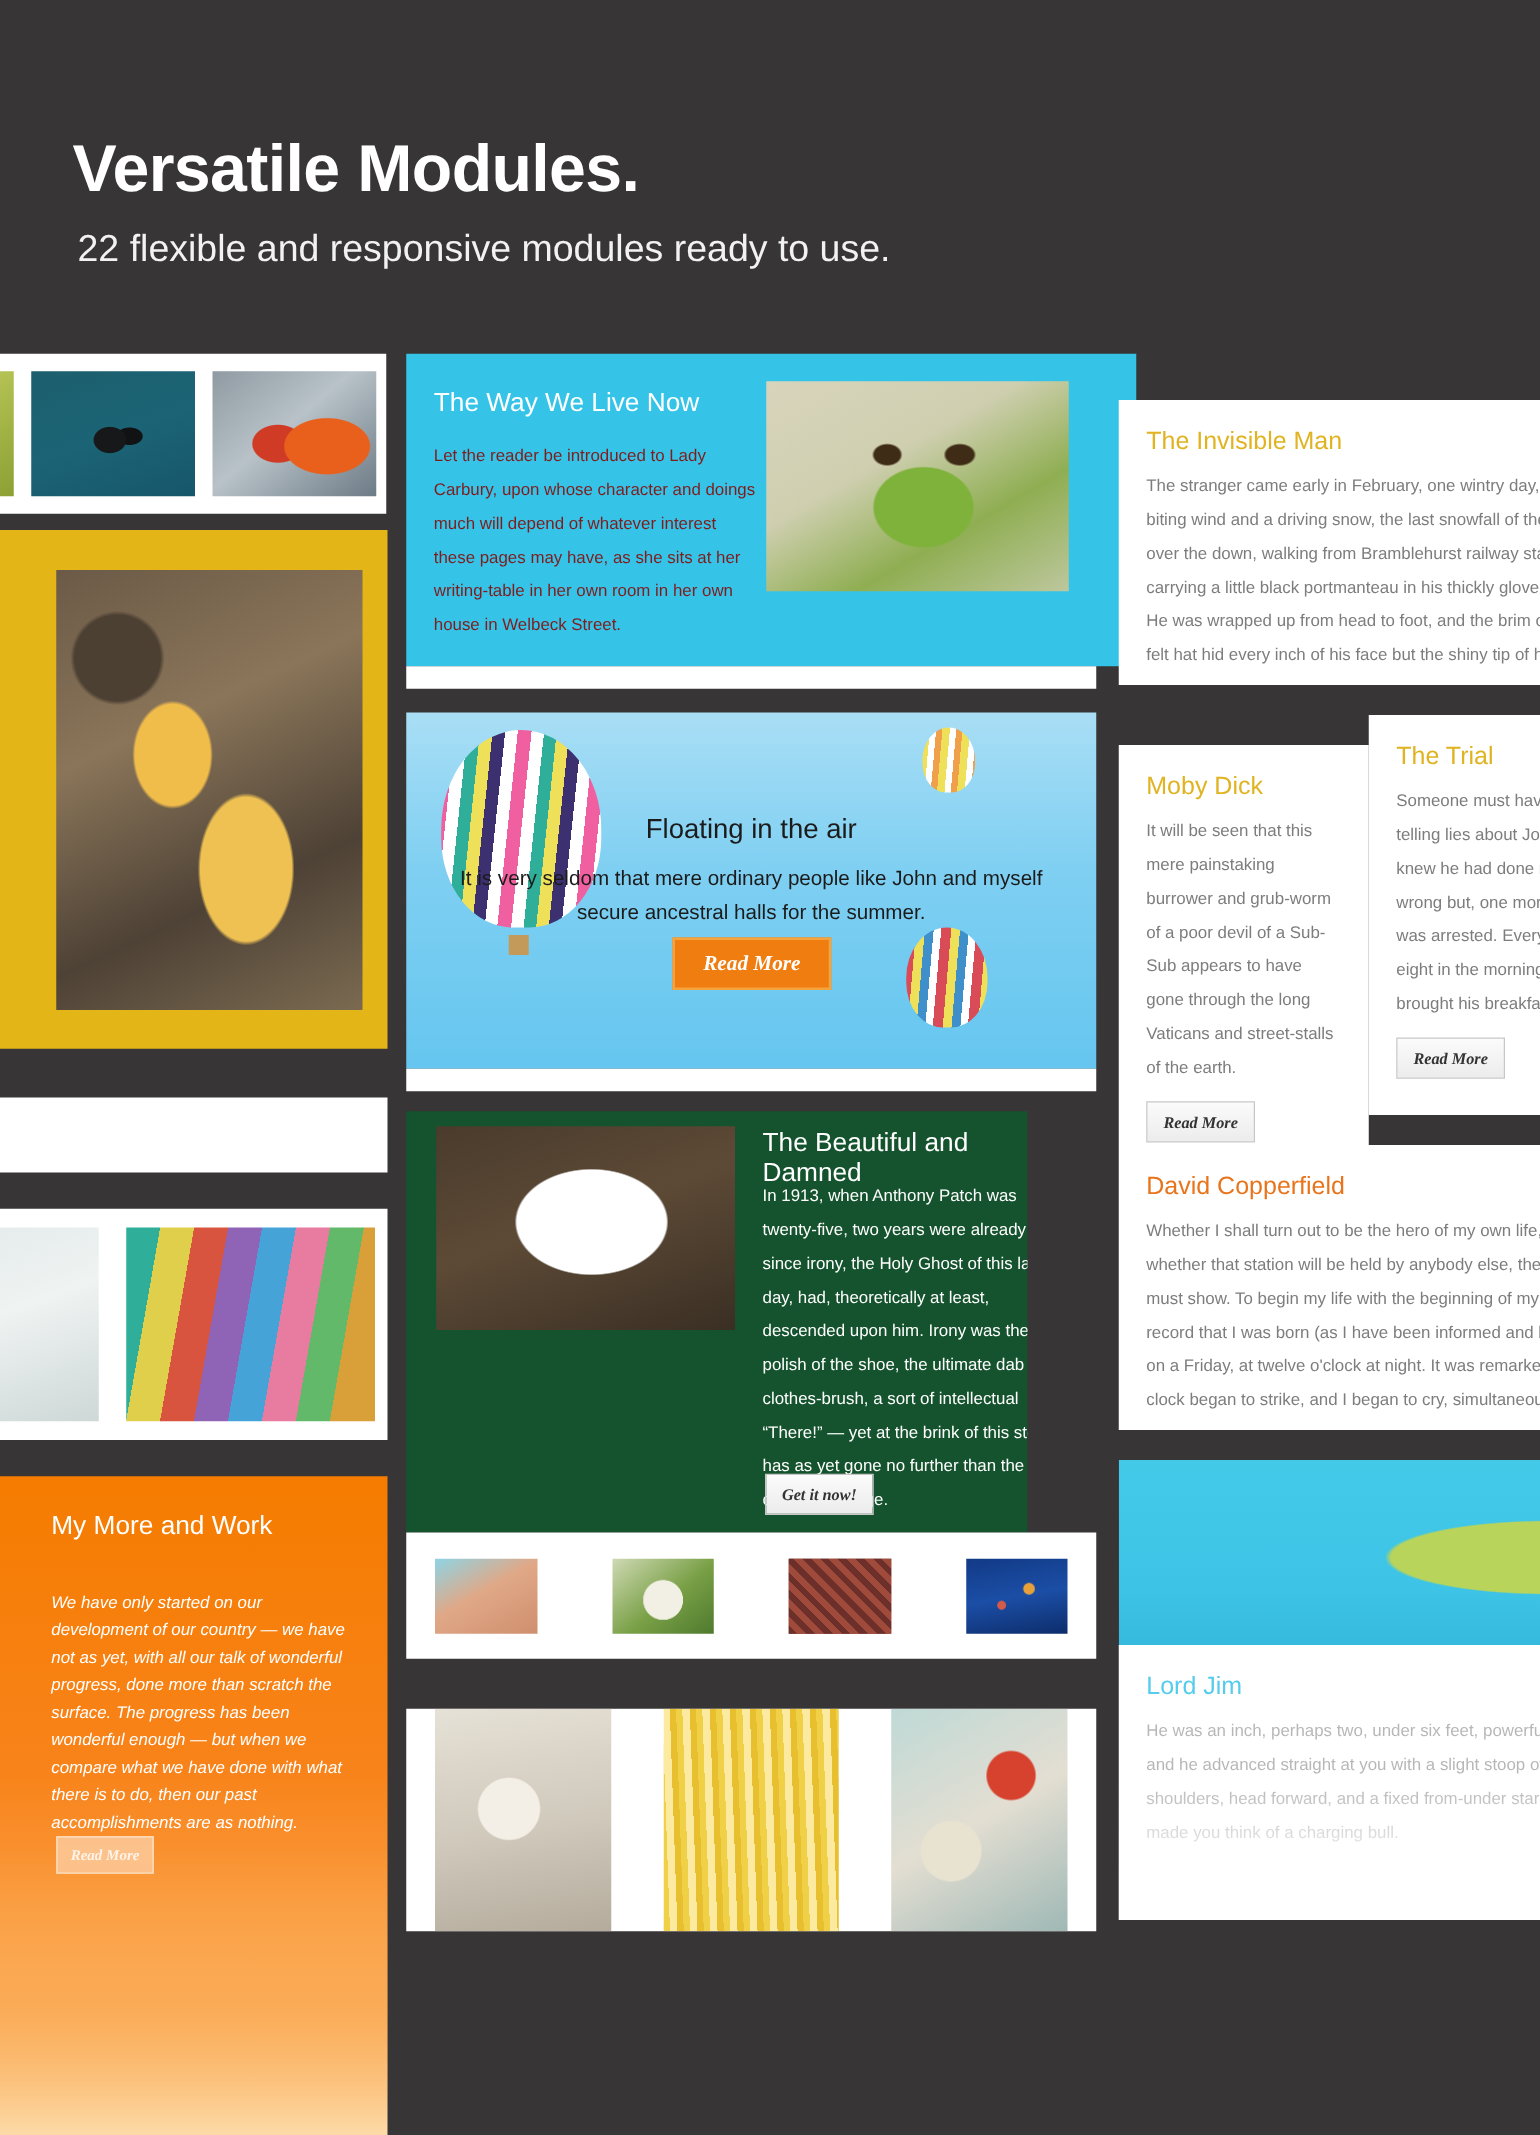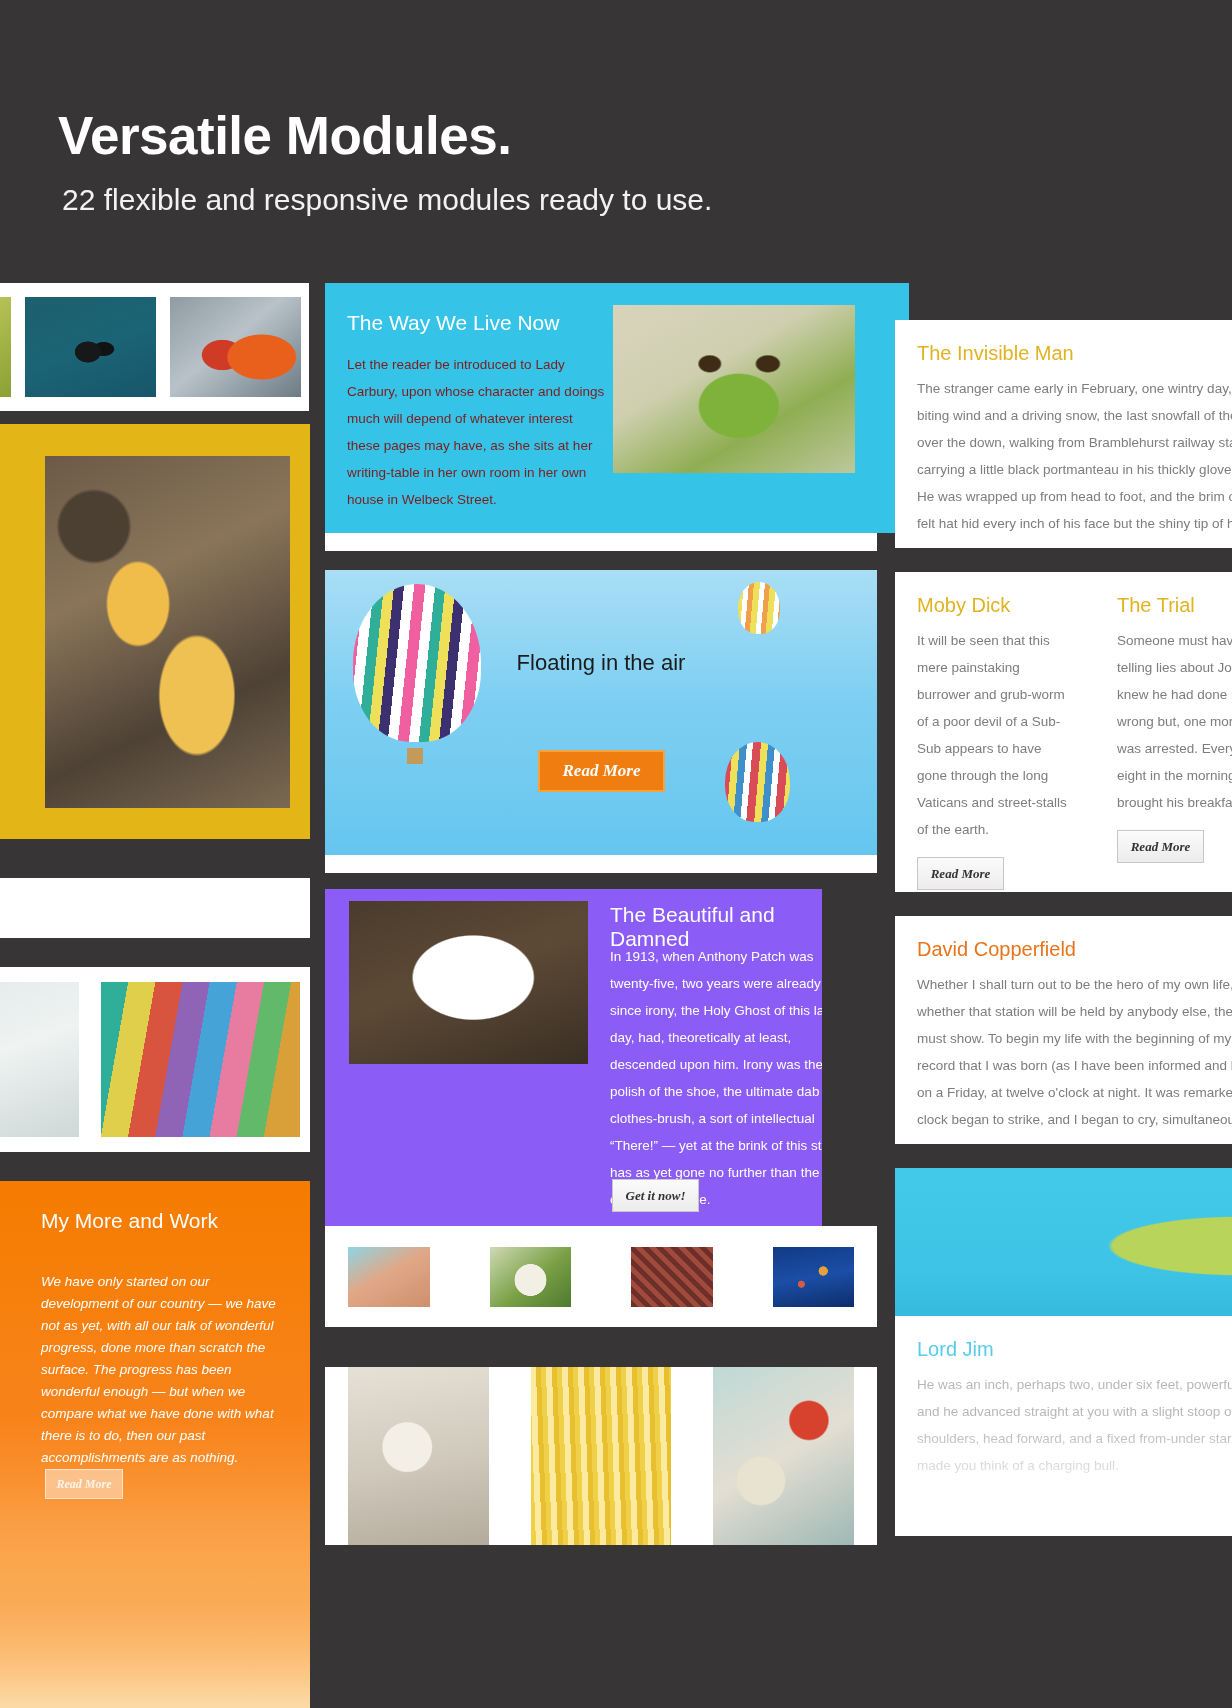--- a/index.html
+++ b/index.html
@@ -157,21 +157,21 @@
   }
   #float-read-btn {
     position: absolute; left: 213px; top: 180px; width: 127px; height: 42px;
     background: #ef7d10; border: 2px solid #f4a33d; color: #fff;
     font-family: "Liberation Serif", serif; font-style: italic; font-weight: bold;
     font-size: 17px; display: flex; align-items: center; justify-content: center;
     cursor: pointer;
   }
   #float-white-strip { position: absolute; left: 325px; top: 855px; width: 552px; height: 18px; background:#fff; }
 
-  #beautiful-card { left: 325px; top: 889px; width: 497px; height: 337px; background: #8b5cf6; }
+  #beautiful-card { left: 325px; top: 889px; width: 497px; height: 337px; background: #14532d; }
   #beautiful-photo {
     position: absolute; left: 24px; top: 12px; width: 239px; height: 163px;
     background:
       radial-gradient(ellipse at 52% 47%, #ffffff 0 34%, transparent 35%),
       radial-gradient(ellipse at 52% 44%, #d8c08a 0 18%, transparent 19%),
       radial-gradient(ellipse at 46% 36%, #8fb455 0 7%, transparent 8%),
       linear-gradient(160deg,#4a3b2c 0%,#5d4a36 45%,#3a2f24 100%);
   }
   #beautiful-title { position: absolute; left: 285px; top: 14px; color:#fff; font-size: 21px; }
   #beautiful-body {
@@ -209,21 +209,21 @@
       linear-gradient(170deg,#e6e1d6 0%,#cfc8bb 55%,#b4ab9c 100%); }
   .th-pasta { background:
       repeating-linear-gradient(88deg,#f0d046 0 5px,#fbeaa0 5px 11px,#e7bf2f 11px 16px); }
   .th-tomato { background:
       radial-gradient(circle at 68% 30%, #d7422f 0 12%, transparent 13%),
       radial-gradient(circle at 34% 64%, #e8e2d0 0 16%, transparent 17%),
       linear-gradient(150deg,#bfd9d6 0%,#e3ded2 50%,#9fb8b5 100%); }
 
   
   #invisible-card { left: 895px; top: 320px; width: 420px; height: 228px; }
-  #mobydick-card  { left: 895px; top: 572px; width: 200px; height: 320px; }
+  #mobydick-card  { left: 895px; top: 596px; width: 200px; height: 320px; }
   #thetrial-card  { left: 1095px; top: 572px; width: 220px; height: 320px; }
   #david-card     { left: 895px; top: 916px; width: 420px; height: 228px; }
   #frog-card      { left: 895px; top: 1168px; width: 420px; height: 150px; }
   #lordjim-card   { left: 895px; top: 1316px; width: 420px; height: 220px; }
 
   .rc-title { font-size: 20px; font-weight: 400; }
   .rc-body { font-size: 13.5px; line-height: 27px; color: #7d7d7d; margin-top: 10px; }
   .rc-pad { padding: 22px 22px 0 22px; }
   .rc-btn {
     margin-top: 14px; display: inline-flex; align-items: center; justify-content: center;
@@ -295,20 +295,21 @@
   <div id="way-photo"></div>
 </div>
 <div id="way-white-strip"></div>
 
 <div class="card" id="float-card">
   <div class="balloon" id="balloon-big"></div>
   <div id="balloon-big-basket"></div>
   <div class="balloon" id="balloon-small"></div>
   <div class="balloon" id="balloon-mid"></div>
   <div id="float-title">Floating in the air</div>
+  <div id="float-body">It is very seldom that mere ordinary people like John and myself secure ancestral halls for the summer.</div>
   <div id="float-read-btn">Read More</div>
 </div>
 <div id="float-white-strip"></div>
 
 <div class="card" id="beautiful-card">
   <div id="beautiful-photo"></div>
   <div id="beautiful-title">The Beautiful and Damned</div>
   <div id="beautiful-body">In 1913, when Anthony Patch was twenty-five, two years were already gone since irony, the Holy Ghost of this later day, had, theoretically at least, descended upon him. Irony was the final polish of the shoe, the ultimate dab of the clothes-brush, a sort of intellectual “There!” — yet at the brink of this story he has as yet gone no further than the conscious stage.</div>
   <div id="beautiful-get-btn">Get it now!</div>
 </div>

